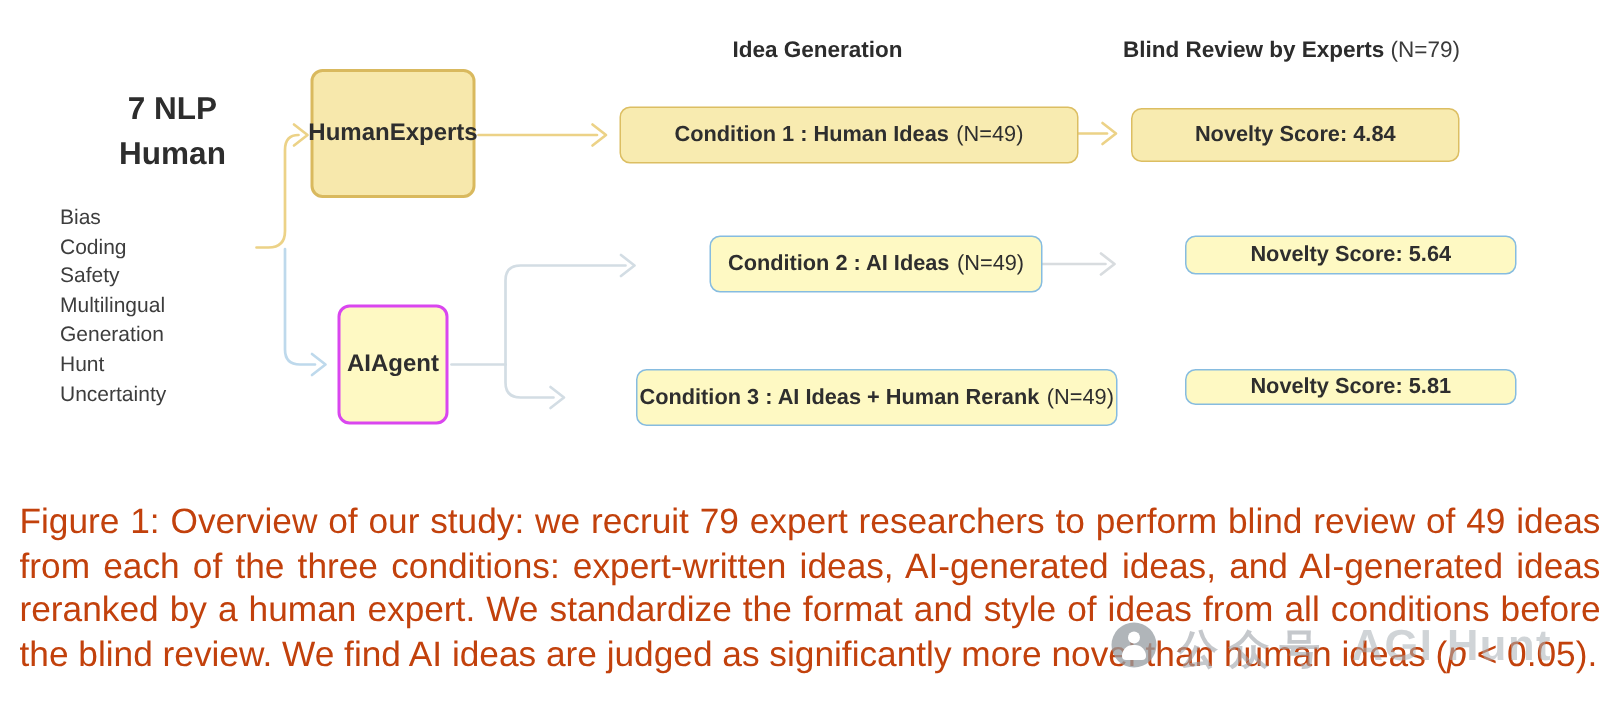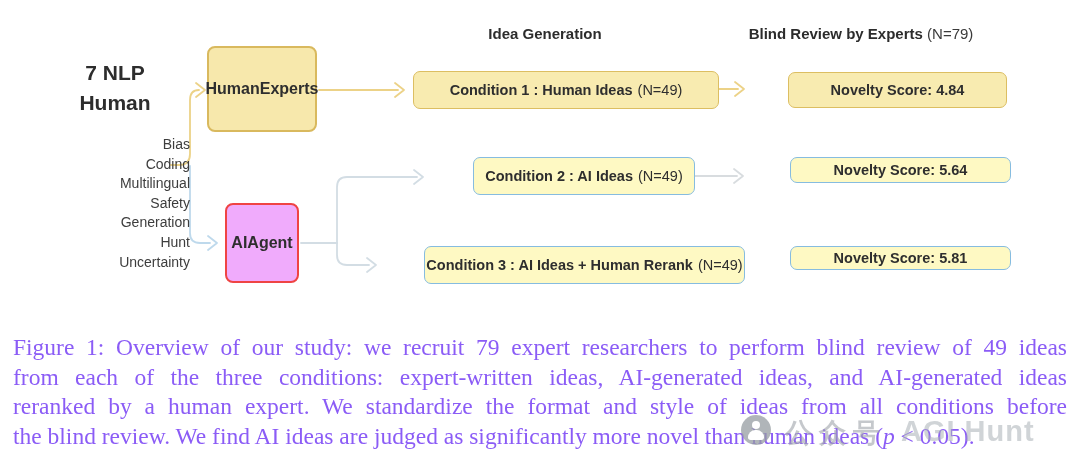--- a/index.html
+++ b/index.html
@@ -7,50 +7,50 @@
         font-family:"Liberation Sans",sans-serif;padding-left:28px;}
 
   
   .col-header{position:absolute;font-size:15px;font-weight:700;color:#2c2c2c;
               text-align:center;white-space:nowrap;}
   .col-header .reg{font-weight:400;color:#3a3a3a;}
 
   
   .nlp-title{position:absolute;left:40px;top:58px;width:150px;text-align:center;
              font-size:21px;font-weight:700;color:#2d2d2d;line-height:30px;}
-  .topics-list{position:absolute;left:40px;top:135px;width:150px;text-align:right;
+  .topics-list{position:absolute;left:40px;top:135px;width:150px;text-align:left;
                font-size:14px;color:#3d3d3d;line-height:19.6px;}
 
   
   .node{position:absolute;border-radius:8px;display:flex;
         align-items:center;justify-content:center;font-weight:700;font-size:16px;
         line-height:24px;color:#2e2e2e;box-sizing:border-box;}
   .node.yellow{background:#f7e8ac;border:2px solid #d9b95e;}
-  .node.blue{background:#f0abfc;border:2px solid #ef4444;}
+  .node.blue{background:#fef9c3;border:2px solid #d946ef;}
 
   
   .cbox{position:absolute;border-radius:7px;display:flex;align-items:center;
         justify-content:center;font-size:14.5px;color:#2e2e2e;box-sizing:border-box;
         white-space:nowrap;}
   .cbox .b{font-weight:700;}
   .cbox .n{font-weight:400;margin-left:5px;}
   .cbox.yellow{background:#f8ebb0;border:1.5px solid #dcbe62;}
   .cbox.blue{background:#fef9c3;border:1.5px solid #86bce0;margin-left:40px;}
 
   
   svg.connectors{position:absolute;left:0;top:0;width:1080px;height:476px;}
   svg.connectors path{fill:none;stroke-width:1.8px;stroke-linecap:round;stroke-linejoin:round;}
   .c-yellow{stroke:#ecd287;}
   .c-blue{stroke:#bed9ec;}
   .c-fork{stroke:#d3dde4;}
   .c-gray{stroke:#d8dcdf;}
 
   
   .caption{position:absolute;left:13px;top:333px;width:1054px;
-           font-family:Liberation Serif, serif;font-size:23.5px;color:#8b5cf6;
+           font-family:Liberation Sans, sans-serif;font-size:23.5px;color:#c2410c;
            line-height:29.5px;}
   .cap-line{text-align:justify;text-align-last:justify;}
   .cap-line.last{text-align:left;text-align-last:auto;}
   .cap-line .it{font-style:italic;}
 
   
   .watermark{position:absolute;left:741px;top:415px;height:46px;display:flex;
              align-items:flex-start;gap:14px;pointer-events:none;white-space:nowrap;}
   .wm-badge{width:30px;height:30px;border-radius:50%;background:rgba(150,156,162,0.75);
             position:relative;flex:0 0 auto;}
@@ -99,22 +99,22 @@
     <span class="reg">(N=79)</span>
   </div>
 
   <div class="nlp-title">
     <div>7 NLP</div>
     <div>Human</div>
   </div>
   <div class="topics-list">
       <div>Bias</div>
       <div>Coding</div>
+      <div>Safety</div>
       <div>Multilingual</div>
-      <div>Safety</div>
       <div>Generation</div>
       <div>Hunt</div>
       <div>Uncertainty</div>
     </div>
 
   <div class="node yellow" style="left:207px;top:46px;width:110px;height:86px;">
     <span>Human</span>
     <span>Experts</span>
   </div>
   <div class="node blue" style="left:225px;top:203px;width:74px;height:80px;">
@@ -128,21 +128,21 @@
   </div>
   <div class="cbox blue" style="left:433px;top:157px;width:222px;height:38px;">
     <span class="b">Condition 2 : AI Ideas</span>
     <span class="n">(N=49)</span>
   </div>
   <div class="cbox blue" style="left:384px;top:246px;width:321px;height:38px;">
     <span class="b">Condition 3 : AI Ideas + Human Rerank</span>
     <span class="n">(N=49)</span>
   </div>
 
-  <div class="cbox yellow" style="left:788px;top:72px;width:219px;height:36px;">
+  <div class="cbox yellow" style="left:754px;top:72px;width:219px;height:36px;">
     <span class="b">Novelty Score: 4.84</span>
   </div>
   <div class="cbox blue" style="left:750px;top:157px;width:221px;height:26px;">
     <span class="b">Novelty Score: 5.64</span>
   </div>
   <div class="cbox blue" style="left:750px;top:246px;width:221px;height:24px;">
     <span class="b">Novelty Score: 5.81</span>
   </div>
 
   <div class="caption">

